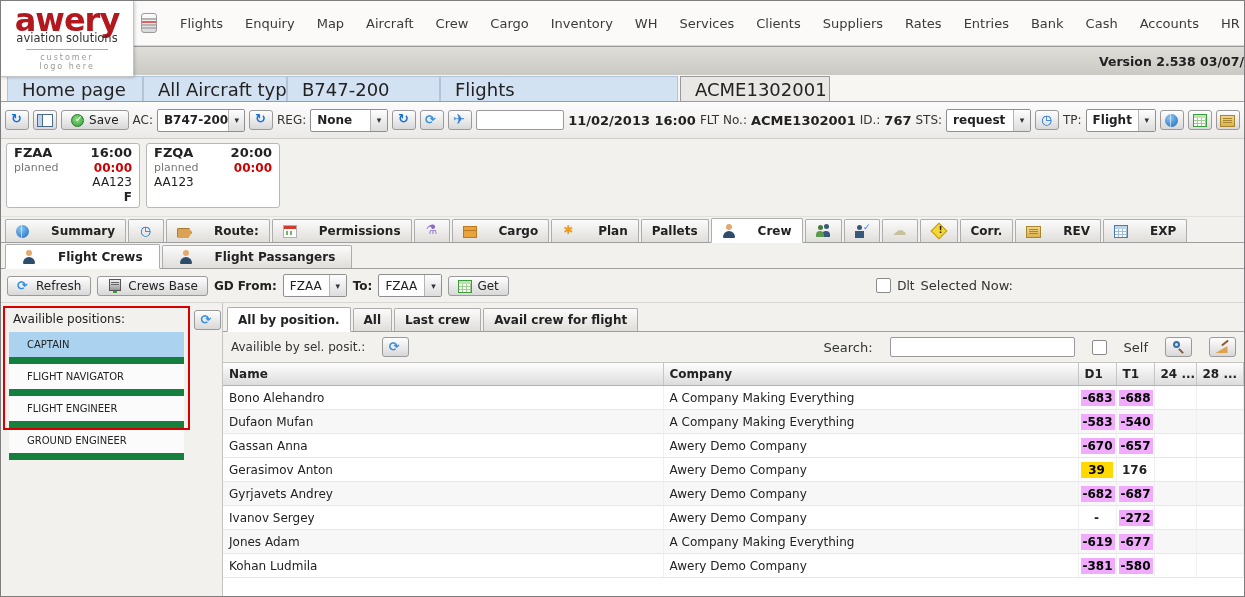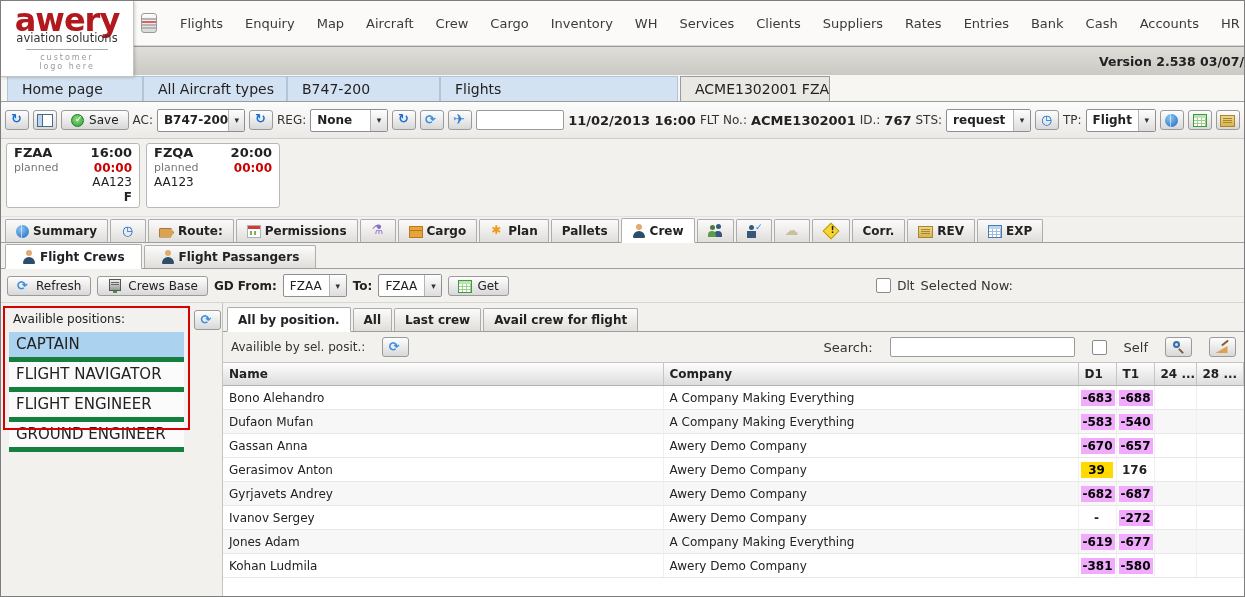--- a/index.html
+++ b/index.html
@@ -14,21 +14,21 @@
             border-right:1px solid #c3c3c3;border-bottom:1px solid #c3c3c3;box-shadow:1px 1px 3px rgba(0,0,0,.18);
             text-align:center;padding-top:4px;box-sizing:border-box}
   .logo-main{font-size:32px;font-weight:bold;color:#b2181d;letter-spacing:-1px;line-height:30px}
   .logo-sub{font-size:11.5px;color:#333;margin-top:-4px}
   .logo-note{border-top:1px solid #aaa;margin:4px 25px 0;padding-top:3px;font-size:8px;letter-spacing:2px;color:#9a9a9a;text-transform:lowercase}
   
   .versionbar{height:28px;background:linear-gradient(#e0ded9,#cbc9c4);border-top:1px solid #9a9a9a;
               display:flex;align-items:center;justify-content:flex-end;font-weight:bold;font-size:12.5px;overflow:hidden}
   
   .pagetabs{height:26px;background:#f7f6f3;border-bottom:1px solid #9c9c9c;display:flex;align-items:flex-end;padding-left:6px}
-  .ptab{height:25px;box-sizing:border-box;display:flex;align-items:center;padding:4px 14px;font-size:14px;
+  .ptab{height:25px;box-sizing:border-box;display:flex;align-items:center;padding:4px 14px;font-size:18px;
         background:#d3e2f2;border:1px solid #b2c4d7;border-bottom:none;cursor:pointer;overflow:hidden;white-space:nowrap}
   .ptab.active{background:#e9e8e5;border-color:#9a9a9a;margin-left:2px}
   .pw1{width:136px}.pw2{width:144px}.pw3{width:153px}.pw4{width:238px}.pw5{width:150px}
   
   .toolbar{height:36px;display:flex;align-items:center;gap:4px;padding:0 4px;
            background:linear-gradient(#fcfcfc,#eceae7);border-bottom:1px solid #cfcdc8}
   .btn{display:inline-flex;align-items:center;gap:5px;height:20px;padding:0 9px;box-sizing:border-box;
        background:linear-gradient(#fefefe,#d8d8d8);border:1px solid #9a9a9a;border-radius:3px;font-size:12px;cursor:pointer;white-space:nowrap}
   .btn.sq{width:27px;padding:0;justify-content:center}
   .lbl{color:#333;white-space:nowrap}
@@ -48,36 +48,36 @@
        padding:2px 7px;font-size:12px;line-height:14.5px}
   .leg .row{display:flex;justify-content:space-between}
   .leg .code{font-weight:bold;font-size:13px}
   .leg .time{font-weight:bold;font-size:13px}
   .leg .plan{color:#777;font-size:11px}
   .leg .delay{color:#cc0000;font-weight:bold}
   .leg .note{font-weight:bold}
   
   .tabstrip{display:flex;align-items:flex-end;gap:2px;border-bottom:1px solid #9e9e9e;padding-left:4px;box-sizing:border-box}
   .ts-main{height:26px}
-  .mtab{height:23px;box-sizing:border-box;display:inline-flex;align-items:center;gap:4px;padding:0 10px;
+  .mtab{height:23px;box-sizing:border-box;display:inline-flex;align-items:center;gap:22px;padding:0 10px;
         font-weight:bold;font-size:12px;background:linear-gradient(#fbfbfb,#e0deda);border:1px solid #adadad;
         border-bottom:none;border-radius:2px 2px 0 0;cursor:pointer;position:relative;white-space:nowrap}
   .mtab.sel{background:#fff;height:25px;margin-bottom:-1px;z-index:2;border-bottom:1px solid #fff}
   
   .ctrls{height:33px;display:flex;align-items:center;gap:6px;padding:0 6px;border-bottom:1px solid #d8d6d2}
   .blbl{font-weight:bold;white-space:nowrap}
   .cb{width:13px;height:13px;border:1px solid #8a8a8a;background:#fff;border-radius:2px;display:inline-block;flex:0 0 auto;cursor:pointer}
   
   .content{display:flex;height:304px}
   .leftpanel{width:222px;flex:0 0 auto;position:relative;border-right:1px solid #c6c4c0;box-sizing:border-box}
   .redbox{position:absolute;left:2px;top:3px;width:183px;height:120px;border:2px solid #d60000;z-index:6;pointer-events:none}
   .pos-title{margin:9px 0 6px 12px;font-size:12px;color:#222}
   .pos-refresh{position:absolute;left:193px;top:7px}
   .poslist{margin-left:8px;width:175px;background:#fcfcfc}
-  .positem{height:25px;line-height:25px;padding-left:7px;border-bottom:5px solid #15803d;font-size:15px;cursor:pointer;background:#fbfbfb;white-space:nowrap;overflow:hidden}
+  .positem{height:25px;line-height:25px;padding-left:18px;border-bottom:7px solid #15803d;font-size:10px;cursor:pointer;background:#fbfbfb;white-space:nowrap;overflow:hidden}
   .positem.sel{background:#abd3f0}
   .rightpanel{flex:1;display:flex;flex-direction:column;min-width:0;padding-top:3px}
   .ts-crew{height:26px}
   .filterrow{height:30px;display:flex;align-items:center;gap:17px;padding:0 8px}
   .spacer{margin-left:auto}
   
   .tablewrap{flex:1;overflow:hidden;background:#fff;border-top:1px solid #c6c4c0}
   table{width:100%;border-collapse:collapse;table-layout:fixed}
   th{background:linear-gradient(#fdfdfd,#dcdcdc);border-right:1px solid #c6c6c6;border-bottom:1px solid #b2b2b2;
      text-align:left;padding:4px 6px;font-size:12px;white-space:nowrap;overflow:hidden;font-weight:bold}

